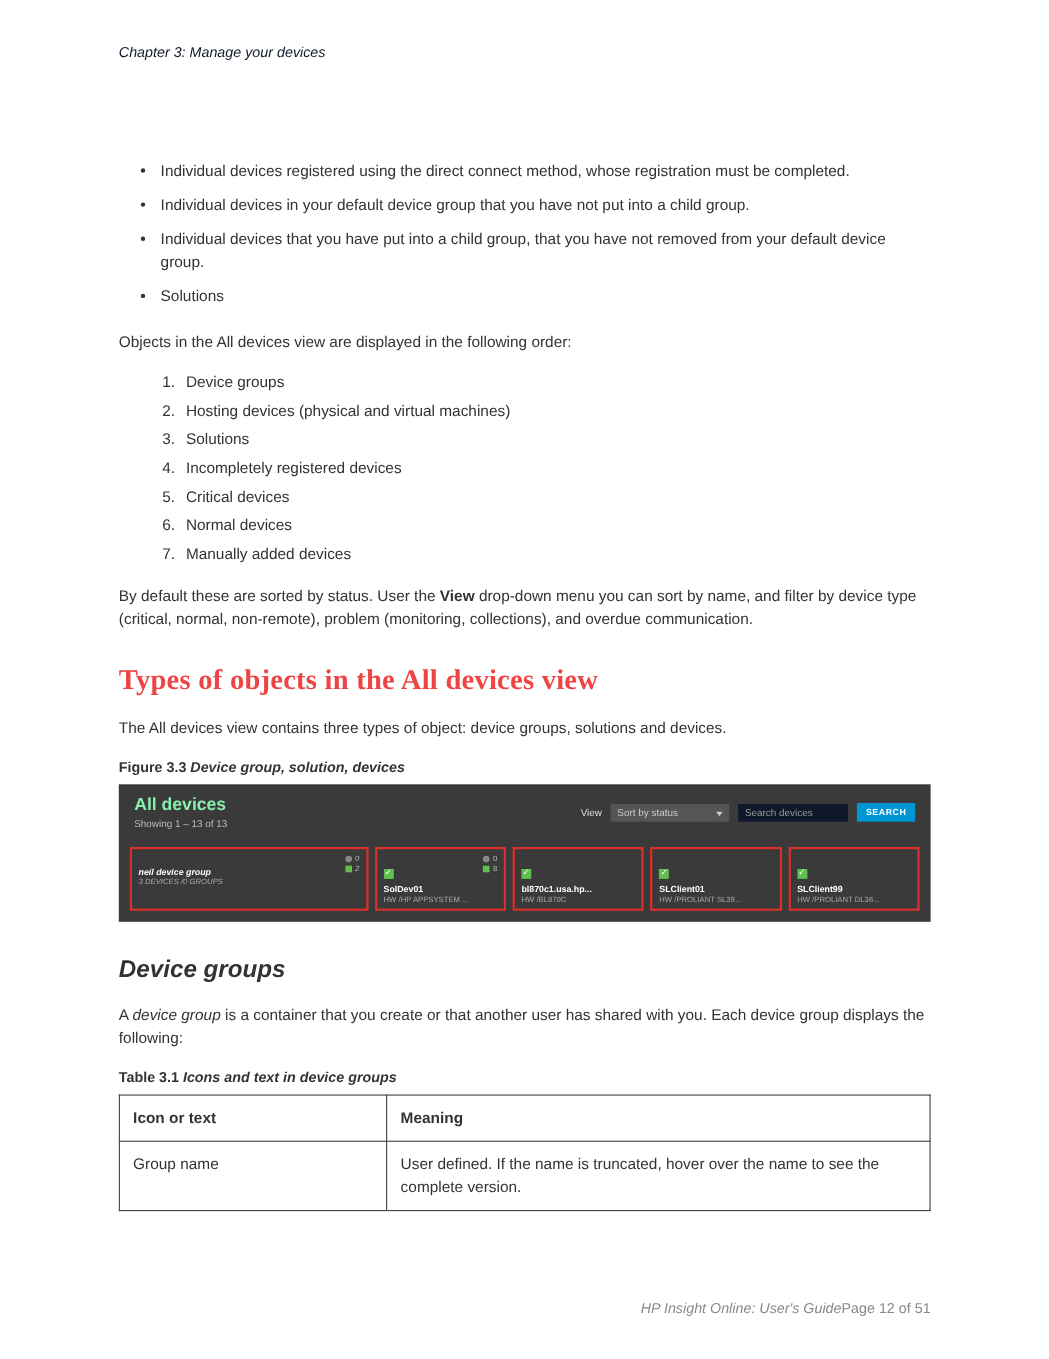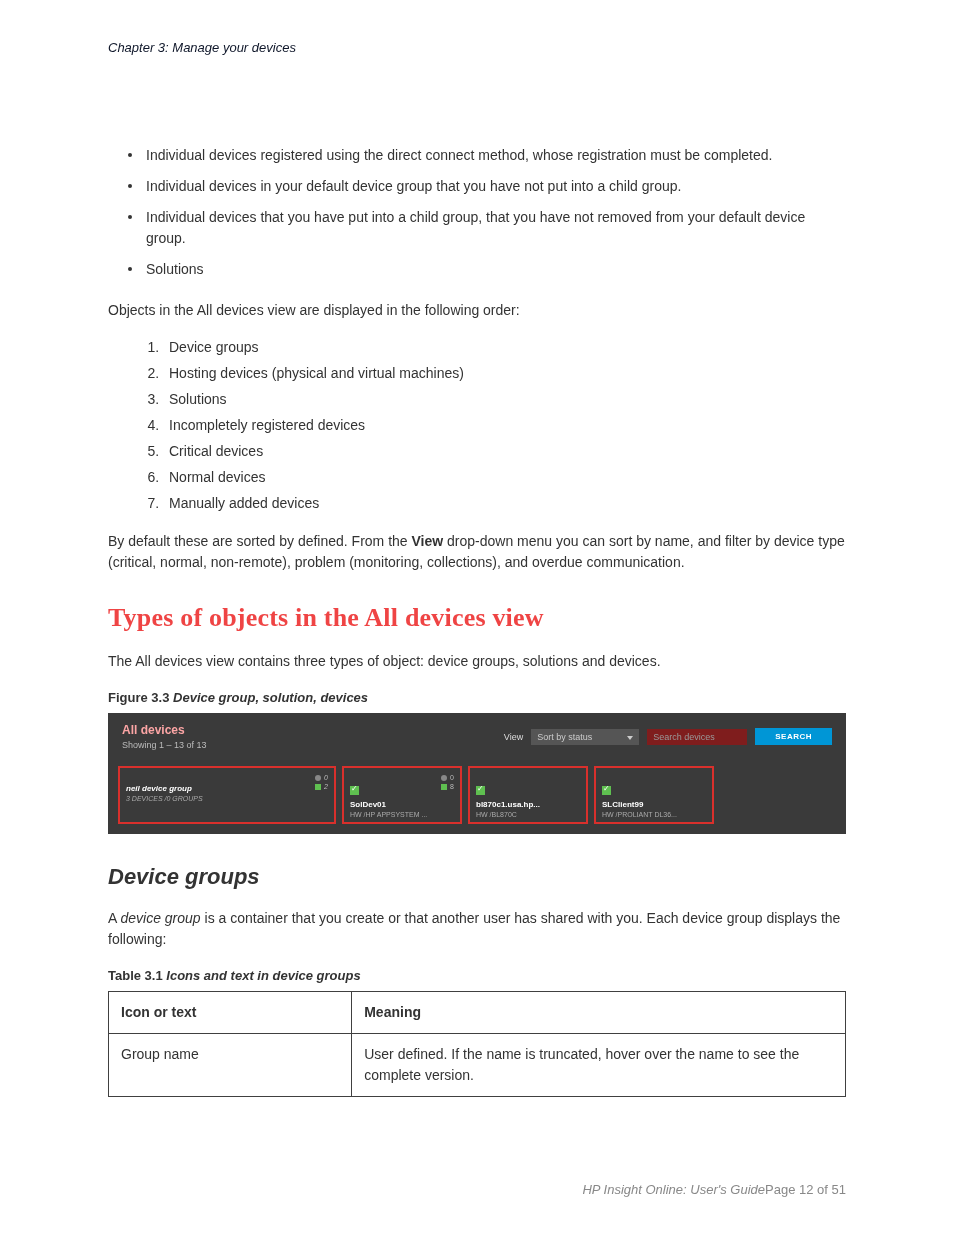--- a/index.html
+++ b/index.html
@@ -80,40 +80,40 @@
     padding: 10px 10px 10px 10px;
     margin-bottom: 28px;
   }
   .fig-header {
     display: flex;
     align-items: center;
     justify-content: space-between;
     padding: 0 4px 16px 4px;
   }
   .fig-left { color: #eee; }
-  .fig-title { font-size: 12px; font-weight: bold; color: #fca5a5; }
+  .fig-title { font-size: 16px; font-weight: bold; color: #86efac; }
   .fig-sub { font-size: 9px; color: #bbb; margin-top: 3px; }
   .fig-right { display: flex; align-items: center; gap: 8px; }
   .view-lbl { font-size: 9px; color: #ddd; }
   .sort-box {
     background: #555; color: #ccc; font-size: 9px;
     padding: 3px 20px 3px 6px; position: relative; width: 108px;
   }
   .sort-box::after {
     content: ""; position: absolute; right: 6px; top: 7px;
     border-left: 3px solid transparent; border-right: 3px solid transparent;
     border-top: 4px solid #ccc;
   }
   .search-box {
-    background: #7f1d1d; color: #999; font-size: 9px;
+    background: #0f172a; color: #999; font-size: 9px;
     padding: 3px 6px; width: 100px;
   }
   .search-btn {
     background: #0096d6; color: #fff; font-size: 8px;
-    padding: 4px 20px; font-weight: bold; letter-spacing: 0.5px;
+    padding: 4px 8px; font-weight: bold; letter-spacing: 0.5px;
   }
   .cards { display: flex; gap: 6px; }
   .card {
     border: 2px solid #d9302c; background: #3a3a3a;
     padding: 16px 6px 4px 6px; color: #fff; position: relative;
     min-height: 48px;
   }
   .card-0 { width: 218px; font-style: italic; }
   .card-s { width: 120px; }
   .check { width: 9px; height: 9px; background: #5fc050; position: relative; display: inline-block; margin-bottom: 2px; }
@@ -174,21 +174,21 @@
   <li>Device groups</li>
   <li>Hosting devices (physical and virtual machines)</li>
   <li>Solutions</li>
   <li>Incompletely registered devices</li>
   <li>Critical devices</li>
   <li>Normal devices</li>
   <li>Manually added devices</li>
 </ol>
 
 <p class="body">
-  <span>By default these are sorted by defined. From the </span><span class="bold">View</span><span> drop-down menu you can sort by name, and filter by device type (critical, normal, non-remote), problem (monitoring, collections), and overdue communication.</span>
+  <span>By default these are sorted by status. User the </span><span class="bold">View</span><span> drop-down menu you can sort by name, and filter by device type (critical, normal, non-remote), problem (monitoring, collections), and overdue communication.</span>
 </p>
 
 <h1 class="section-head">Types of objects in the All devices view</h1>
 
 <p class="body">The All devices view contains three types of object: device groups, solutions and devices.</p>
 
 <div class="caption-line">
   <span class="cap-b">Figure 3.3 </span><span class="cap-i">Device group, solution, devices</span>
 </div>
 
@@ -220,20 +220,25 @@
           <span class="dot-grn">8</span>
         </div>
       <span class="check"></span>
       <div class="c-name">SolDev01</div>
       <div class="c-sub">HW /HP APPSYSTEM ...</div>
     </div>
     <div class="card card-s">
       <span class="check"></span>
       <div class="c-name">bl870c1.usa.hp...</div>
       <div class="c-sub">HW /BL870C</div>
+    </div>
+    <div class="card card-s">
+      <span class="check"></span>
+      <div class="c-name">SLClient01</div>
+      <div class="c-sub">HW /PROLIANT SL39...</div>
     </div>
     <div class="card card-s">
       <span class="check"></span>
       <div class="c-name">SLClient99</div>
       <div class="c-sub">HW /PROLIANT DL36...</div>
     </div>
   </div>
 </div>
 
 <h2 class="subsection-head">Device groups</h2>

